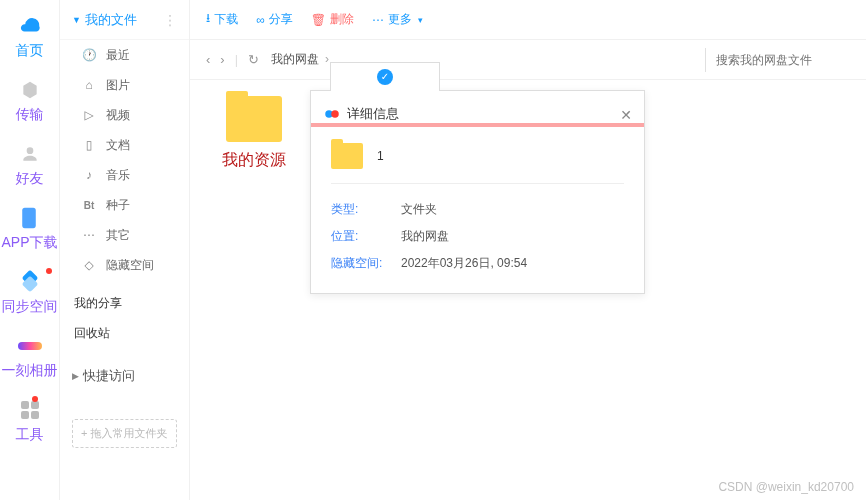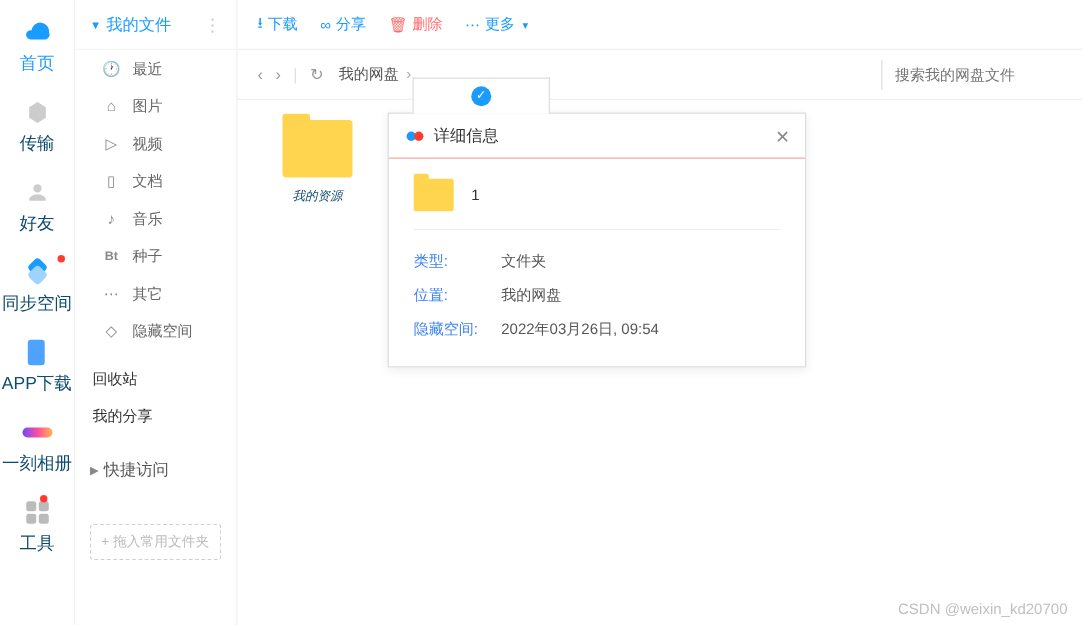--- a/index.html
+++ b/index.html
@@ -1,19 +1,19 @@
 <!DOCTYPE html>
 <html><head>
   <meta charset="utf-8">
   <style>
     * { margin: 0; padding: 0; box-sizing: border-box; font-family: "Microsoft YaHei", Arial, sans-serif; }
     body { width: 866px; height: 500px; background: #fff; position: relative; overflow: hidden; font-size: 12px; color: #333; }
     
     .app-rail { position: absolute; left: 0; top: 0; width: 60px; height: 100%; background: #fff; border-right: 1px solid #f0f0f0; display: flex; flex-direction: column; align-items: center; padding-top: 14px; gap: 18px; }
-    .rail-item { display: flex; flex-direction: column; align-items: center; gap: 4px; color: #0c4a6e; cursor: pointer; position: relative; }
+    .rail-item { display: flex; flex-direction: column; align-items: center; gap: 4px; color: #8b5cf6; cursor: pointer; position: relative; }
     .rail-item.active { color: #1a9cff; }
     .rail-icon { width: 24px; height: 24px; display: flex; align-items: center; justify-content: center; font-size: 18px; }
     .rail-label { font-size: 14px; }
     .red-dot { position: absolute; top: -2px; right: 6px; width: 6px; height: 6px; background: #ff3b30; border-radius: 50%; }
     
     .sidebar { position: absolute; left: 60px; top: 0; width: 130px; height: 100%; border-right: 1px solid #f0f0f0; background: #fff; }
     .sidebar-header { display: flex; align-items: center; height: 40px; padding: 0 12px; color: #1a9cff; font-size: 13px; cursor: pointer; border-bottom: 1px solid #f5f5f5; }
     .sidebar-header .arrow { margin-right: 4px; font-size: 9px; }
     .sidebar-header .more { margin-left: auto; color: #ccc; font-size: 14px; }
     .sidebar-item { display: flex; align-items: center; height: 30px; padding: 0 12px 0 22px; color: #666; font-size: 12px; cursor: pointer; gap: 10px; }
@@ -36,27 +36,27 @@
     .breadcrumb { color: #555; font-size: 12px; flex: 0 0 auto; }
     .breadcrumb .chev { color: #aaa; margin-left: 6px; }
     .spacer { flex: 1; }
     .search-box { width: 145px; height: 24px; border-left: 1px solid #e0e0e0; padding-left: 10px; display: flex; align-items: center; }
     .search-box input { border: none; outline: none; font-size: 12px; color: #999; width: 100%; }
     
     .content { position: relative; padding: 16px 24px; }
     .folder-item { width: 80px; text-align: center; cursor: pointer; position: relative; }
     .folder-icon-lg { width: 56px; height: 46px; margin: 0 auto 8px; background: #ffd54f; border-radius: 3px; position: relative; }
     .folder-icon-lg::before { content: ""; position: absolute; top: -5px; left: 0; width: 22px; height: 8px; background: #ffd54f; border-radius: 2px 2px 0 0; }
-    .folder-name { font-size: 10px; color: #0c4a6e; margin-top: 4px; font-style: italic; }
+    .folder-name { font-size: 16px; color: #b91c1c; margin-top: 4px; }
     
     .detail-panel { position: absolute; top: 90px; left: 310px; width: 335px; background: #fff; border: 1px solid #ddd; box-shadow: 0 2px 8px rgba(0,0,0,0.08); }
     .detail-tabs { display: flex; height: 28px; }
     .detail-tab { flex: 0 0 110px; border: 1px solid #ddd; border-bottom: none; margin-top: -1px; margin-left: -1px; background: #fff; display: flex; align-items: center; justify-content: center; }
     .detail-tab .check { width: 16px; height: 16px; background: #1a9cff; border-radius: 50%; color: #fff; font-size: 10px; line-height: 16px; text-align: center; }
-    .detail-header { display: flex; align-items: center; height: 36px; padding: 0 12px; font-size: 13px; color: #333; border-bottom: 1px solid #fca5a5; }
+    .detail-header { display: flex; align-items: flex-end; height: 36px; padding: 0 12px; font-size: 13px; color: #333; border-bottom: 4px solid #fca5a5; }
     .detail-header .dh-icon { width: 18px; height: 18px; margin-right: 6px; }
     .detail-header .close { margin-left: auto; cursor: pointer; color: #888; font-size: 14px; }
     .detail-body { padding: 16px 20px; }
     .detail-file { display: flex; align-items: center; gap: 14px; padding-bottom: 14px; border-bottom: 1px solid #eee; margin-bottom: 12px; }
     .folder-icon-sm { width: 32px; height: 26px; background: #ffd54f; border-radius: 2px; position: relative; }
     .folder-icon-sm::before { content: ""; position: absolute; top: -4px; left: 0; width: 12px; height: 6px; background: #ffd54f; border-radius: 2px 2px 0 0; }
     .detail-row { display: flex; padding: 5px 0; font-size: 12px; }
     .detail-key { width: 70px; color: #3b82f6; }
     .detail-val { color: #555; }
     
@@ -91,33 +91,33 @@
   </div>
   <div class="rail-item">
     <div class="rail-icon">
         <svg width="20" height="20" viewBox="0 0 24 24">
           <path fill="#ccc" d="M12 12a4 4 0 1 0-4-4 4 4 0 0 0 4 4zm0 2c-4 0-8 2-8 5v1h16v-1c0-3-4-5-8-5z"></path>
         </svg>
       </div>
     <div class="rail-label">好友</div>
   </div>
   <div class="rail-item">
-    <div class="red-dot"></div>
-    <div class="rail-icon">
-        <div class="loop-icon"></div>
-      </div>
-    <div class="rail-label">同步空间</div>
-  </div>
-  <div class="rail-item">
     <div class="rail-icon">
         <svg width="18" height="22" viewBox="0 0 18 26">
           <rect x="1" y="1" width="16" height="24" rx="3" fill="#4da3ff"></rect>
         </svg>
       </div>
     <div class="rail-label">APP下载</div>
+  </div>
+  <div class="rail-item">
+    <div class="red-dot"></div>
+    <div class="rail-icon">
+        <div class="loop-icon"></div>
+      </div>
+    <div class="rail-label">同步空间</div>
   </div>
   <div class="rail-item">
     <div class="rail-icon">
         <div class="gradient-bar"></div>
       </div>
     <div class="rail-label">一刻相册</div>
   </div>
   <div class="rail-item">
     <div class="red-dot"></div>
     <div class="rail-icon">
@@ -165,24 +165,24 @@
   <div class="sidebar-item">
       <span class="si-icon">⋯</span>
       <span>其它</span>
     </div>
   <div class="sidebar-item">
       <span class="si-icon">◇</span>
       <span>隐藏空间</span>
     </div>
   <div style="height:8px"></div>
   <div class="sidebar-item bold">
+      <span>我的分享</span>
+    </div>
+  <div class="sidebar-item bold">
       <span>回收站</span>
-    </div>
-  <div class="sidebar-item bold">
-      <span>我的分享</span>
     </div>
   <div style="height:8px"></div>
   <div class="sidebar-header" style="color:#555;border:none">
     <span class="arrow" style="color:#888">▶</span>
     <span>快捷访问</span>
   </div>
   <div class="sidebar-add">+ 拖入常用文件夹</div>
 </div>
 
 <div class="main">

